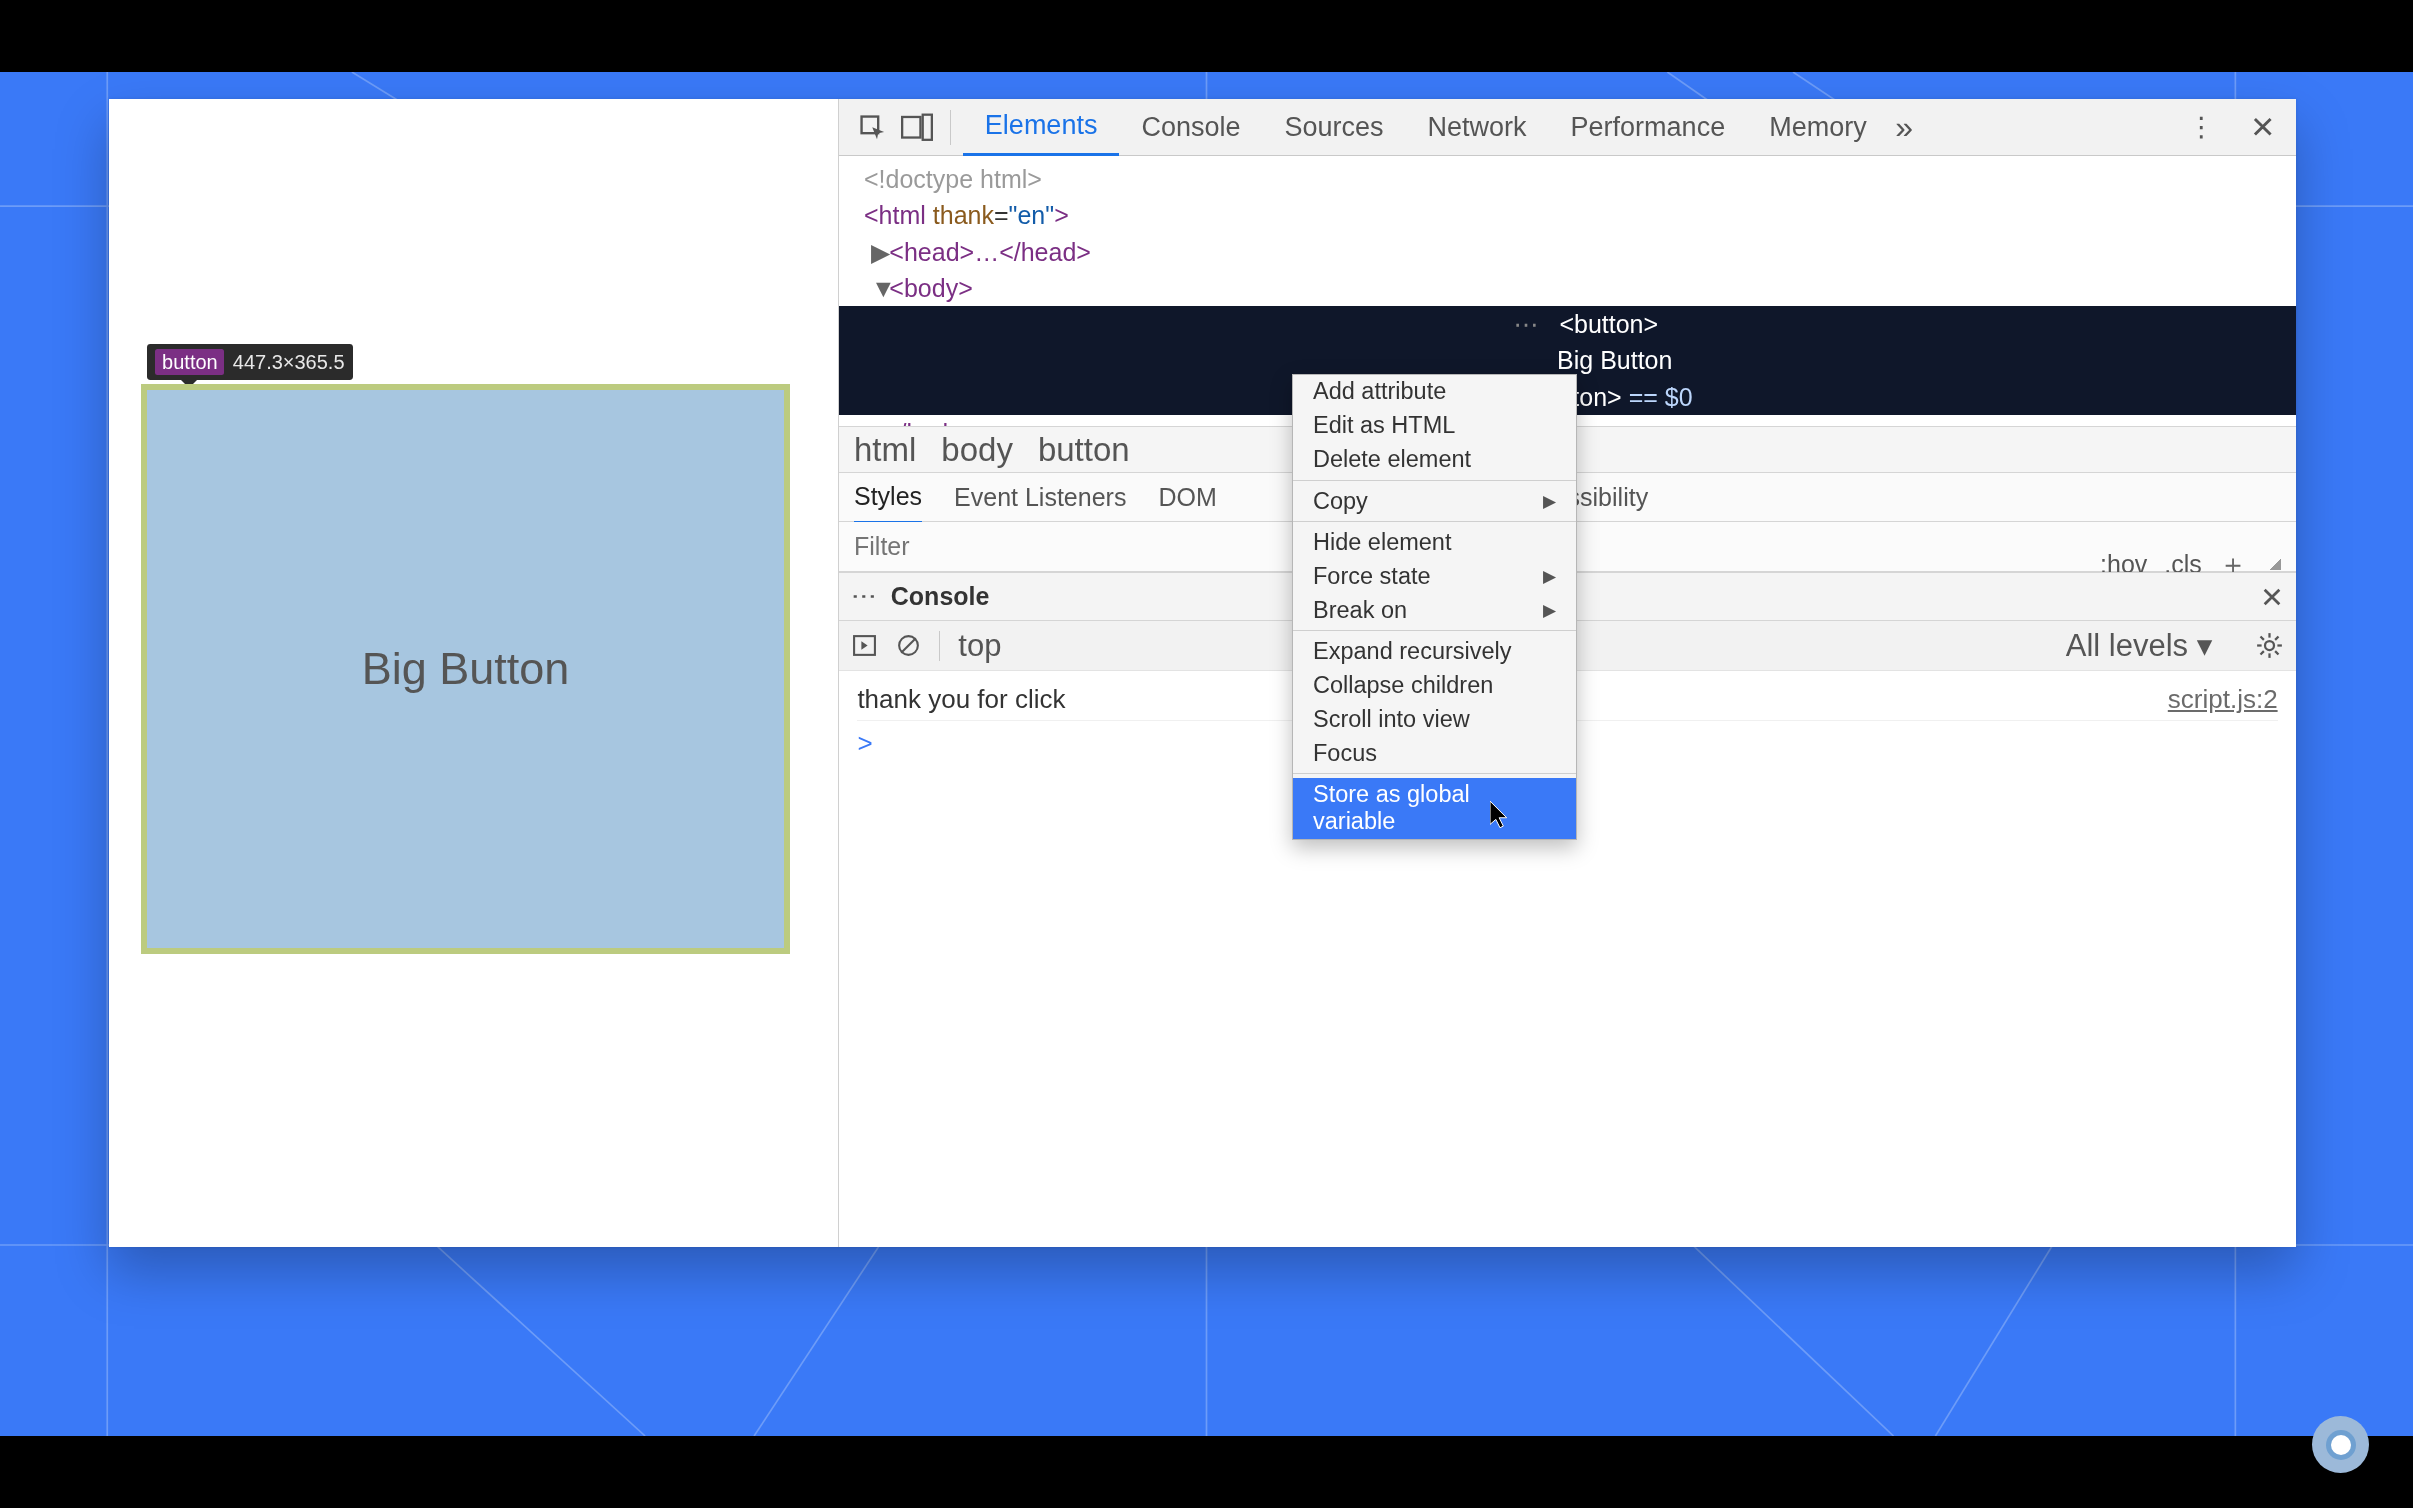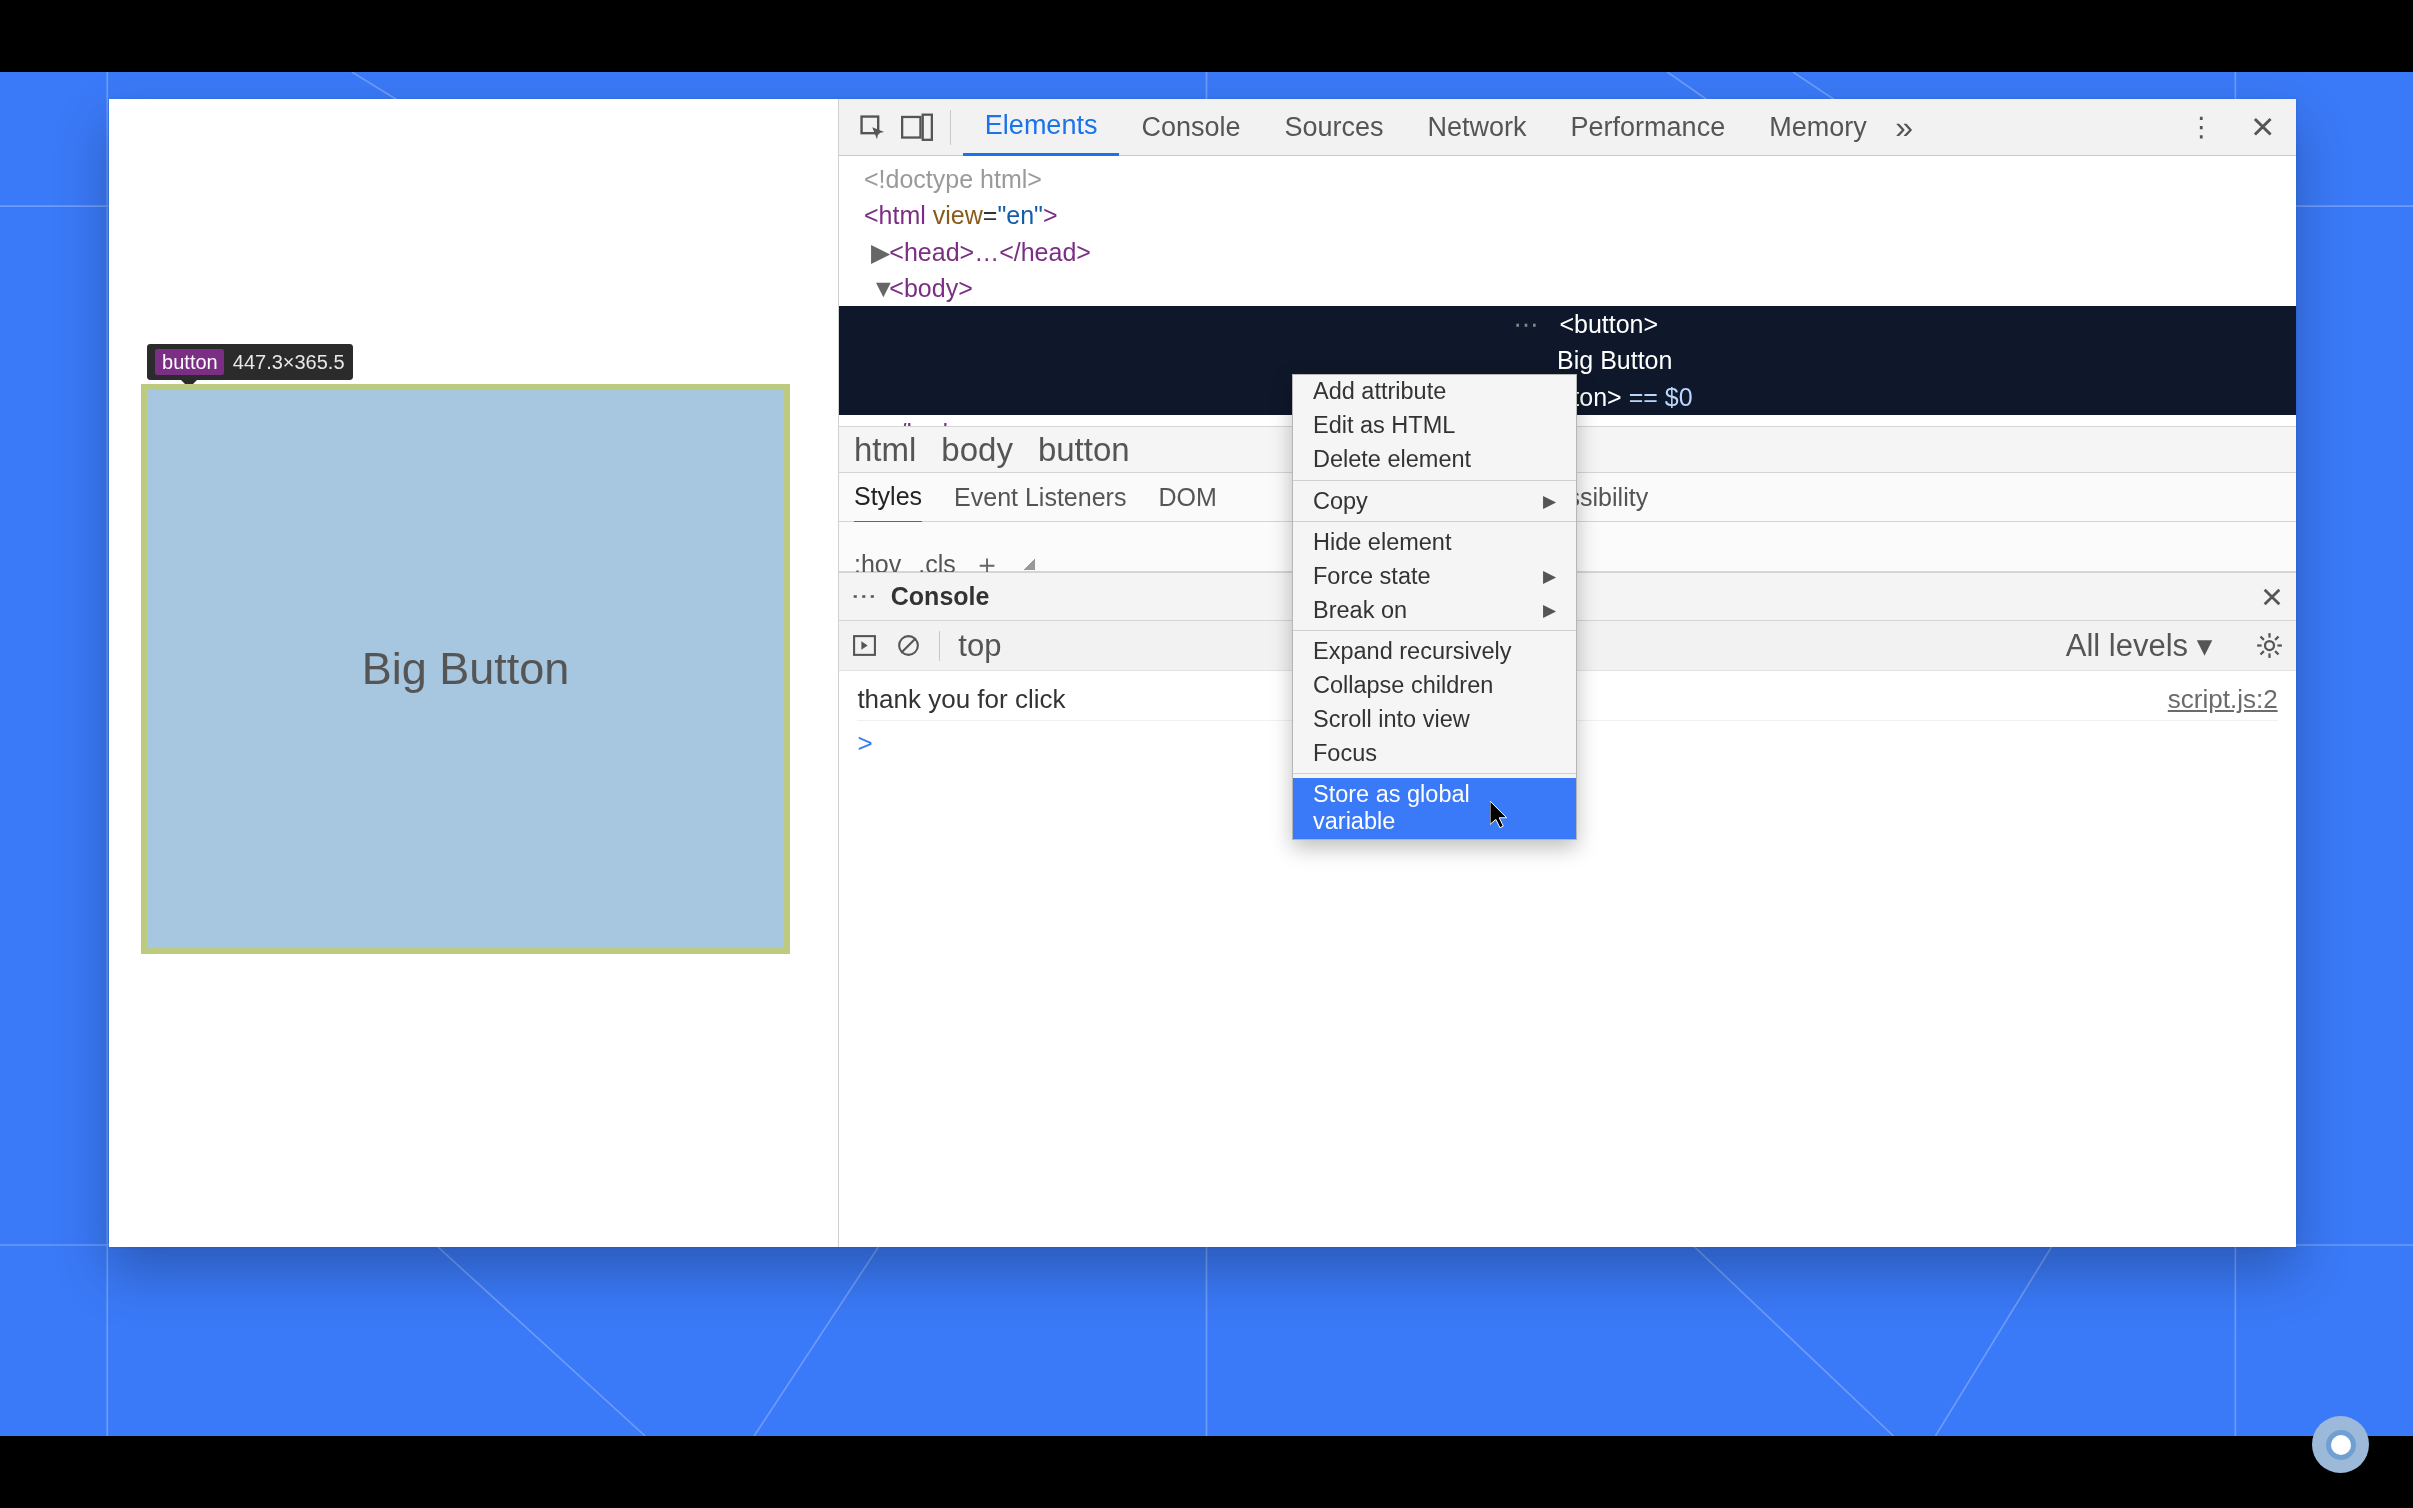--- a/index.html
+++ b/index.html
@@ -233,21 +233,21 @@
           <div class="icon-btn">
             <svg class="icon-svg" width="23.5" height="23.5" viewBox="0 0 24 24">
                 <path d="M4 4 L20 20 M20 4 L4 20" stroke="#555" stroke-width="3"></path>
               </svg>
           </div>
         </div>
       </div>
 
       <div class="dom mono">
         <div class="row"><span class="decl">&lt;!doctype html&gt;</span></div>
-        <div class="row"><span class="tagc">&lt;html </span><span class="attr">view</span>=<span class="val">"en"</span><span class="tagc">&gt;</span></div>
+        <div class="row"><span class="tagc">&lt;html </span><span class="attr">thank</span>=<span class="val">"en"</span><span class="tagc">&gt;</span></div>
         <div class="row"> <span class="arrow">▶</span><span class="tagc">&lt;head&gt;…&lt;/head&gt;</span></div>
         <div class="row"> <span class="arrow">▼</span><span class="tagc">&lt;body&gt;</span></div>
         <div class="row sel"><span class="dots">⋯</span>   <span class="tagc">&lt;button&gt;</span></div>
         <div class="row sel"><span>          </span><span>Big Button</span></div>
         <div class="row sel"><span>       </span><span class="tagc">&lt;/button&gt;</span><span class="selref"> == $0</span></div>
         <div class="row">   <span class="tagc">&lt;/body&gt;</span></div>
       </div>
 
       <div class="breadcrumbs">
         <span class="bc-item">html</span>
@@ -257,20 +257,21 @@
 
       <div class="subtabs">
         <span class="st active">Styles</span>
         <span class="st">Event Listeners</span>
         <span class="st">DOM</span>
         <span class="st" style="margin-left:184px;">rties</span>
         <span class="st">Accessibility</span>
       </div>
 
       <div class="filterbar">
+        <input placeholder="Filter" style="">
         <div class="rbox">
           <span>:hov</span>
           <span>.cls</span>
           <span class="plus">＋</span>
           <span class="corner"></span>
         </div>
       </div>
 
       <div class="console-bar">
         <span class="dots3">⋮</span>

